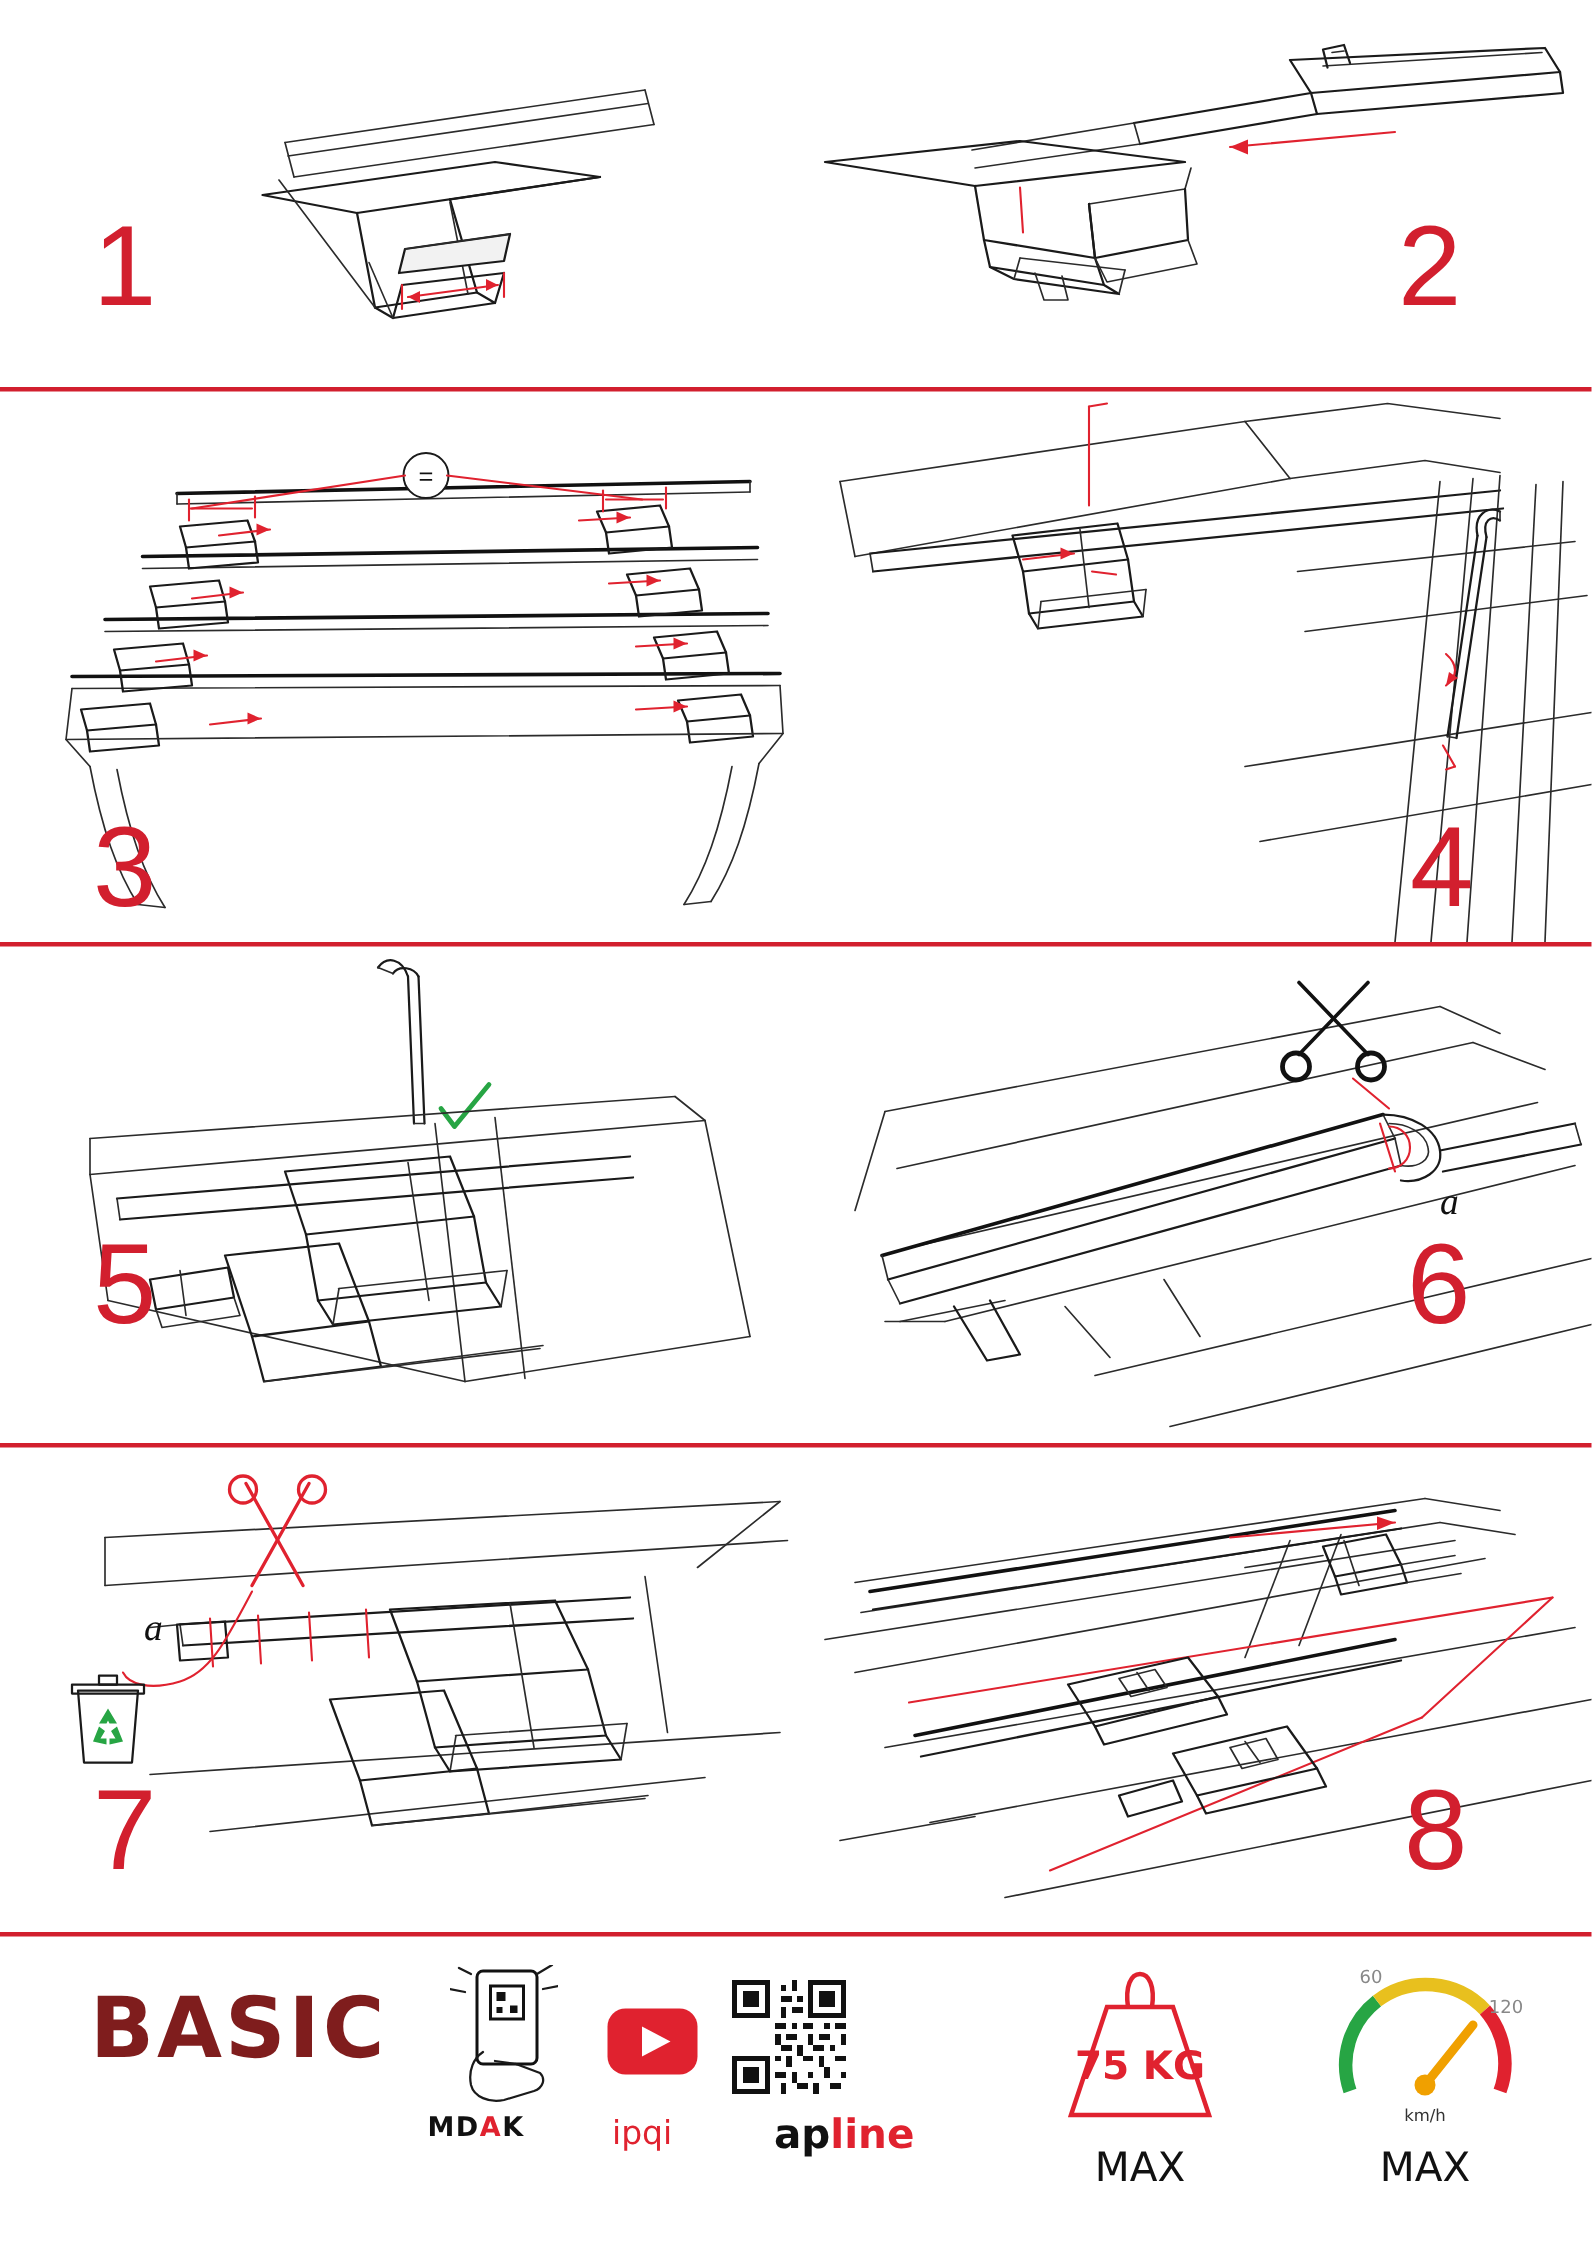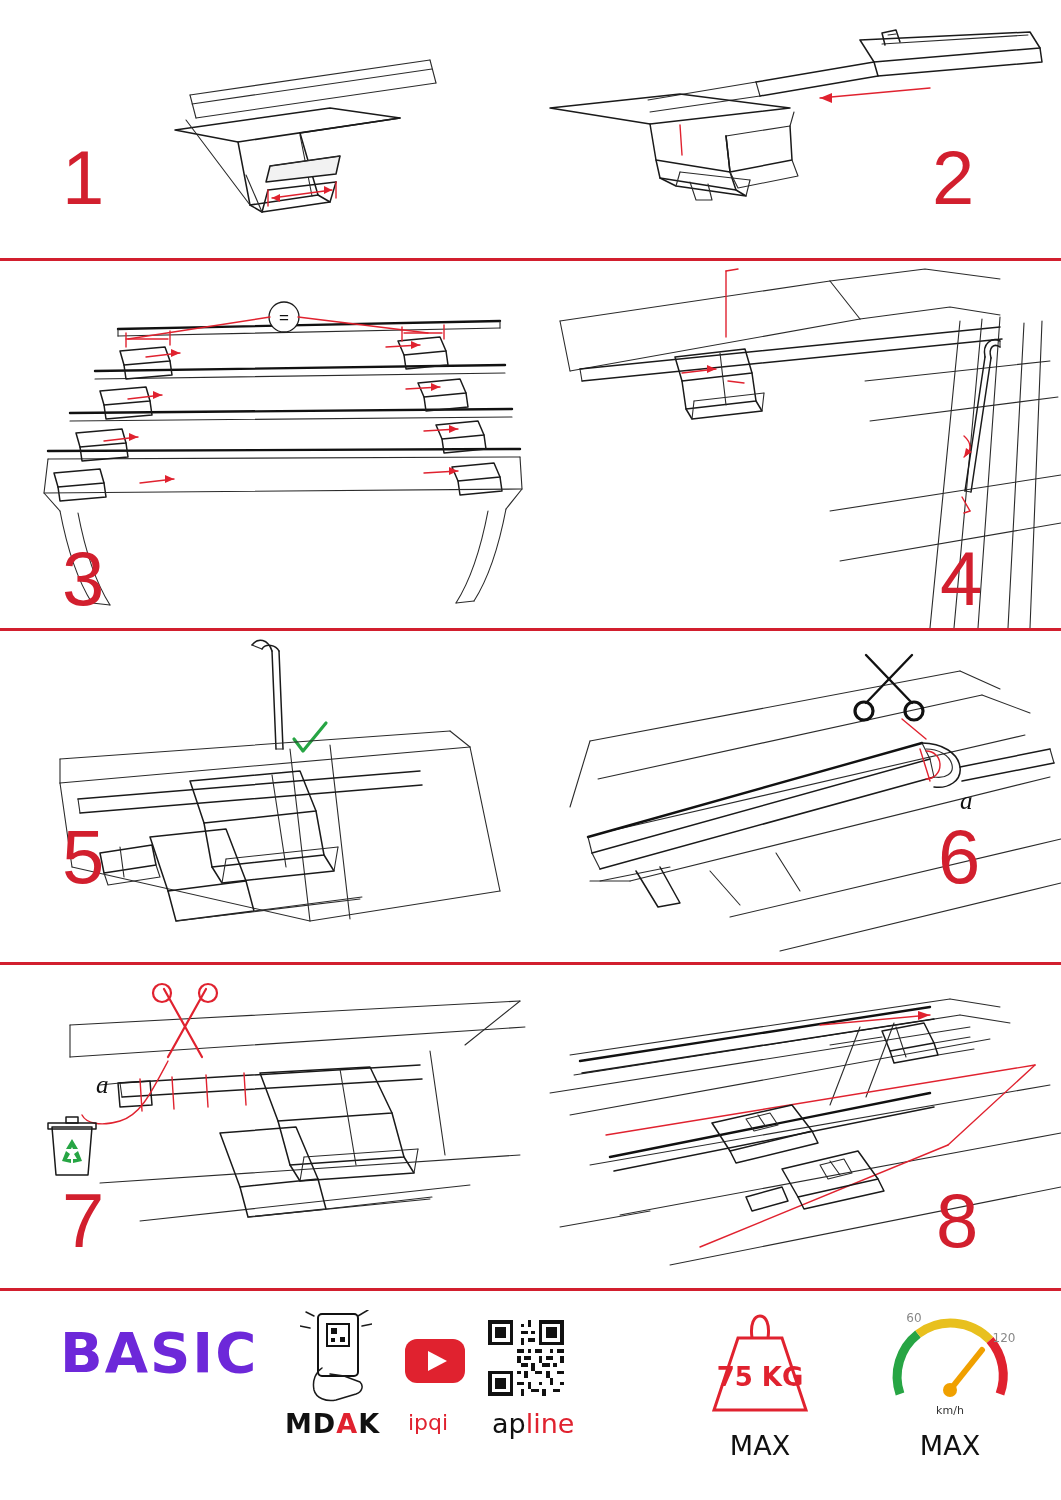--- a/index.html
+++ b/index.html
@@ -21,39 +21,39 @@
   .ln-thick{fill:none;stroke:#111;stroke-width:2.4;stroke-linecap:round;stroke-linejoin:round;}
   .red{fill:none;stroke:#e0222f;stroke-width:1.4;stroke-linecap:round;stroke-linejoin:round;}
   .redf{fill:#e0222f;}
   .grn{fill:none;stroke:#27a544;stroke-width:3.2;stroke-linecap:round;stroke-linejoin:round;}
   .fillg{fill:#f2f2f2;}
 
   
   .footer{position:absolute;left:0;top:1290px;width:1061px;height:210px;}
   .brand-basic{
     position:absolute;left:60px;top:30px;font-size:56px;letter-spacing:2px;
-    color:#6d28d9;font-family:"DejaVu Sans", sans-serif;font-weight:bold;
+    color:#7f1d1d;font-family:"DejaVu Sans", sans-serif;font-weight:bold;
   }
   .brand-accessory{
     position:absolute;left:60px;top:112px;font-size:32px;font-weight:bold;
     font-family:"DejaVu Sans", sans-serif;color:#1b1f6b;letter-spacing:0px;
   }
   .brand-accessory .part{color:#e0222f;}
   .mdak{
-    position:absolute;left:285px;top:118px;font-size:27px;font-weight:bold;
+    position:absolute;left:285px;top:118px;font-size:18px;font-weight:bold;
     font-family:"DejaVu Sans", sans-serif;color:#111;letter-spacing:1px;text-align:right;
   }
   .mdak .a{color:#e0222f;}
   .ipqi{
     position:absolute;left:408px;top:120px;font-size:22px;
     font-family:"DejaVu Sans", sans-serif;color:#e0222f;
   }
   .apline{
-    position:absolute;left:492px;top:118px;font-size:27px;
-    font-family:"DejaVu Sans", sans-serif;color:#e0222f;
+    position:absolute;left:516px;top:118px;font-size:27px;
+    font-family:"DejaVu Sans", sans-serif;color:#e0222f;font-weight:bold;
   }
   .apline .ap{color:#111;}
   .weight-label{
     position:absolute;left:700px;top:140px;width:120px;text-align:center;
     font-size:27px;color:#111;font-family:"DejaVu Sans", sans-serif;
   }
   .speed-label{
     position:absolute;left:890px;top:140px;width:120px;text-align:center;
     font-size:27px;color:#111;font-family:"DejaVu Sans", sans-serif;
   }

